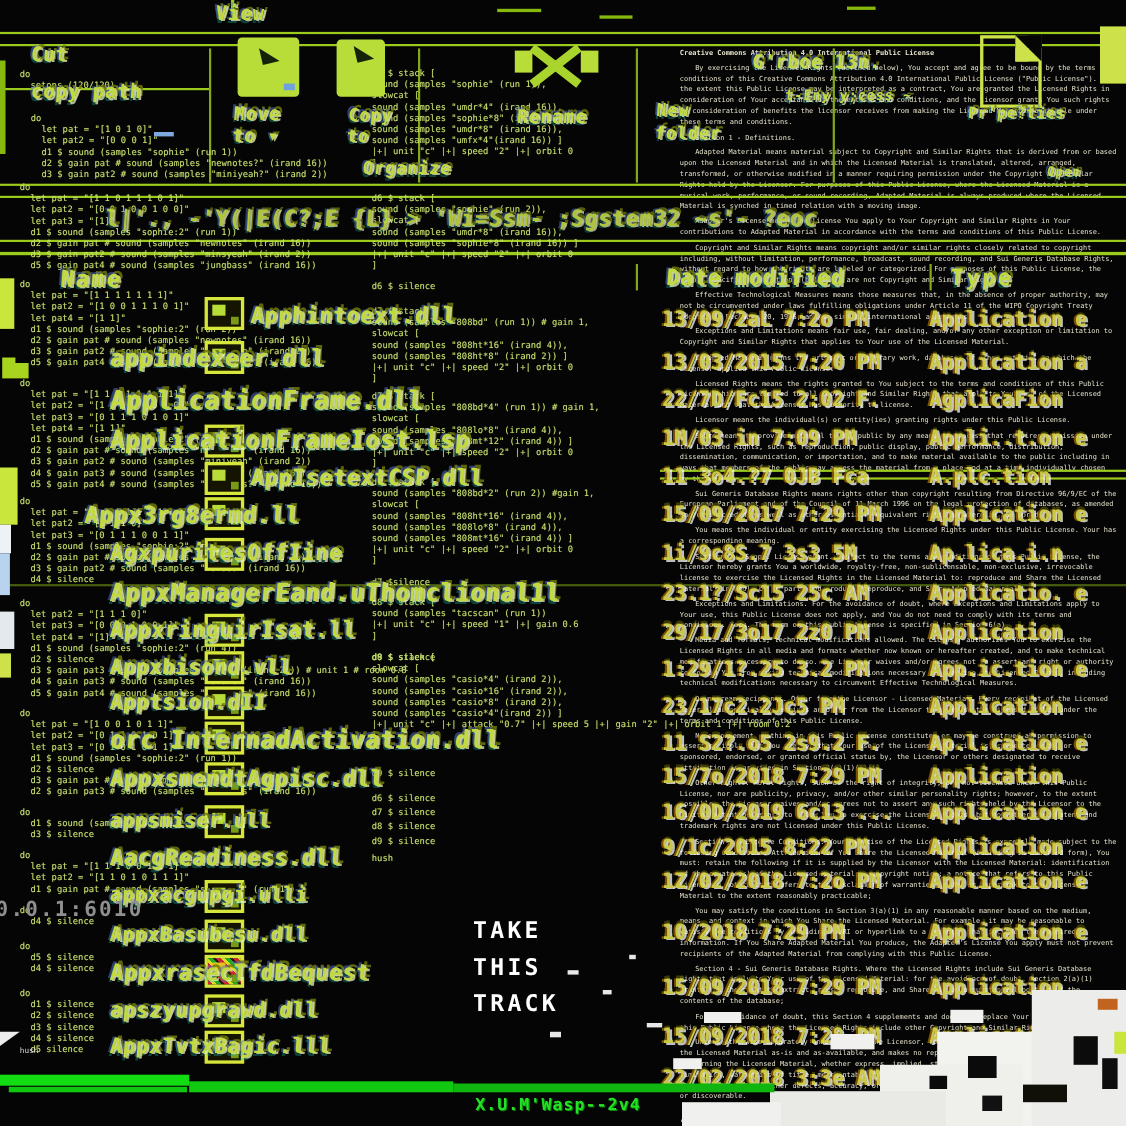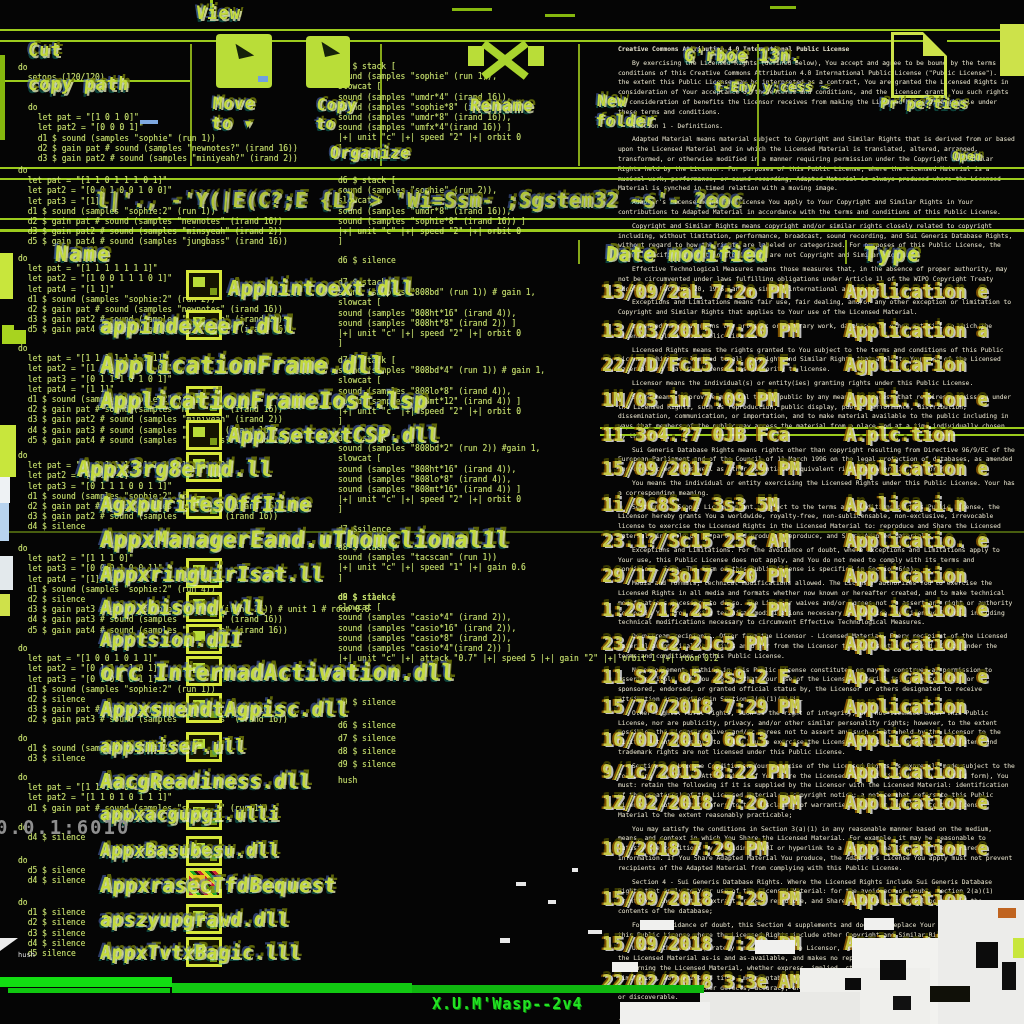--- a/index.html
+++ b/index.html
@@ -406,17 +406,20 @@
       <div class="blk" style="left: 588px; top: 930px; width: 14px; height: 4px; background: rgb(232, 232, 232); z-index: 6;"></div>
       <div class="blk" style="left: 0px; top: 977px; width: 172px; height: 10px; background: rgb(18, 221, 18); z-index: 9;"></div>
       <div class="blk" style="left: 8px; top: 988px; width: 162px; height: 5px; background: rgb(16, 199, 16); z-index: 9;"></div>
       <div class="blk" style="left: 172px; top: 983px; width: 240px; height: 10px; background: rgb(18, 201, 18); z-index: 9;"></div>
       <div class="blk" style="left: 412px; top: 985px; width: 292px; height: 8px; background: rgb(15, 182, 15); z-index: 9;"></div>
     </div>
 
   <div class="folder-sm" style="left:2px;top:330px;width:24px;height:14px;"></div>
   <div class="cursor" style="left:0;top:938px;"></div>
 
+  <div class="take">TAKE
+THIS
+TRACK</div>
   <div class="addr">0.0.1:6010</div>
   <div class="hushsm" style="left:18px;top:951px;">hush</div>
   <div class="ggreen">X.U.M'Wasp--2v4</div>
 
 </div>
 
 </body></html>

